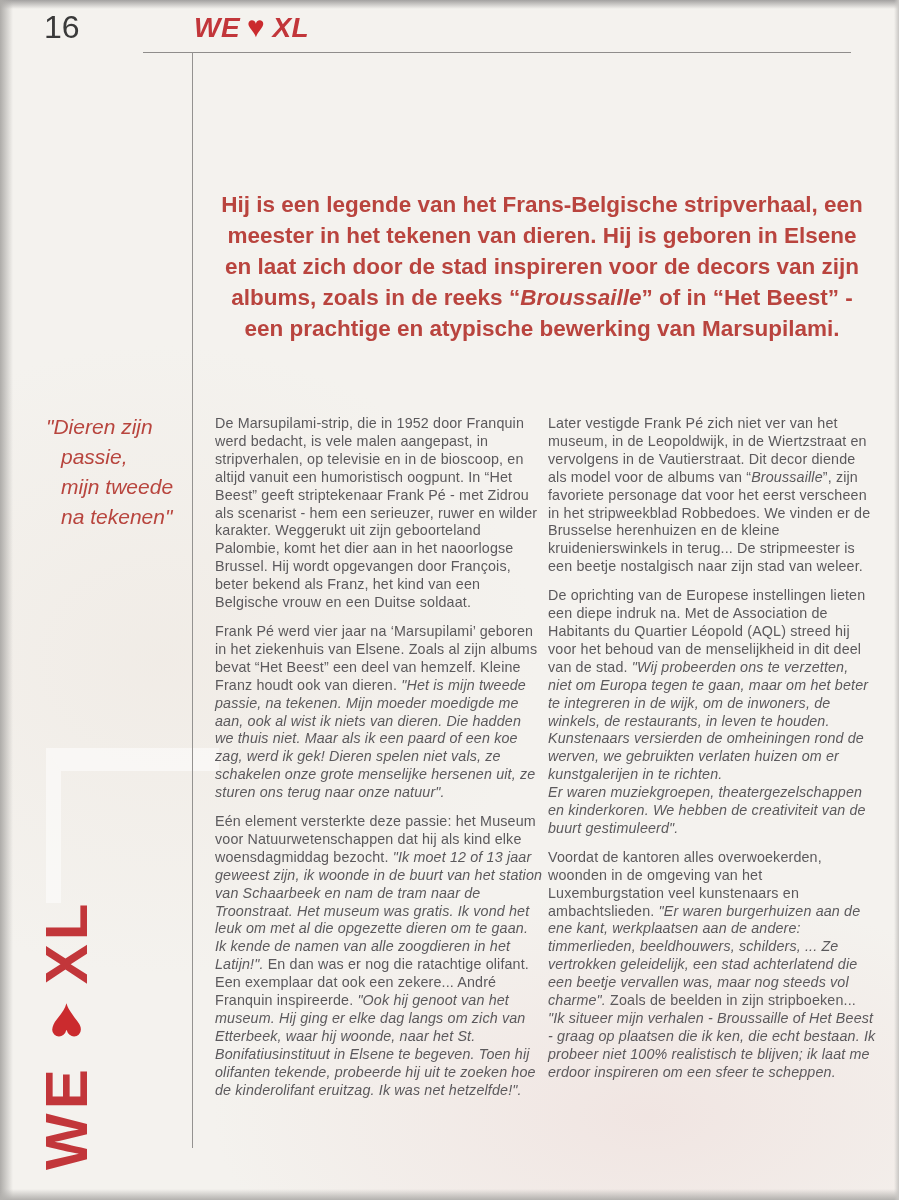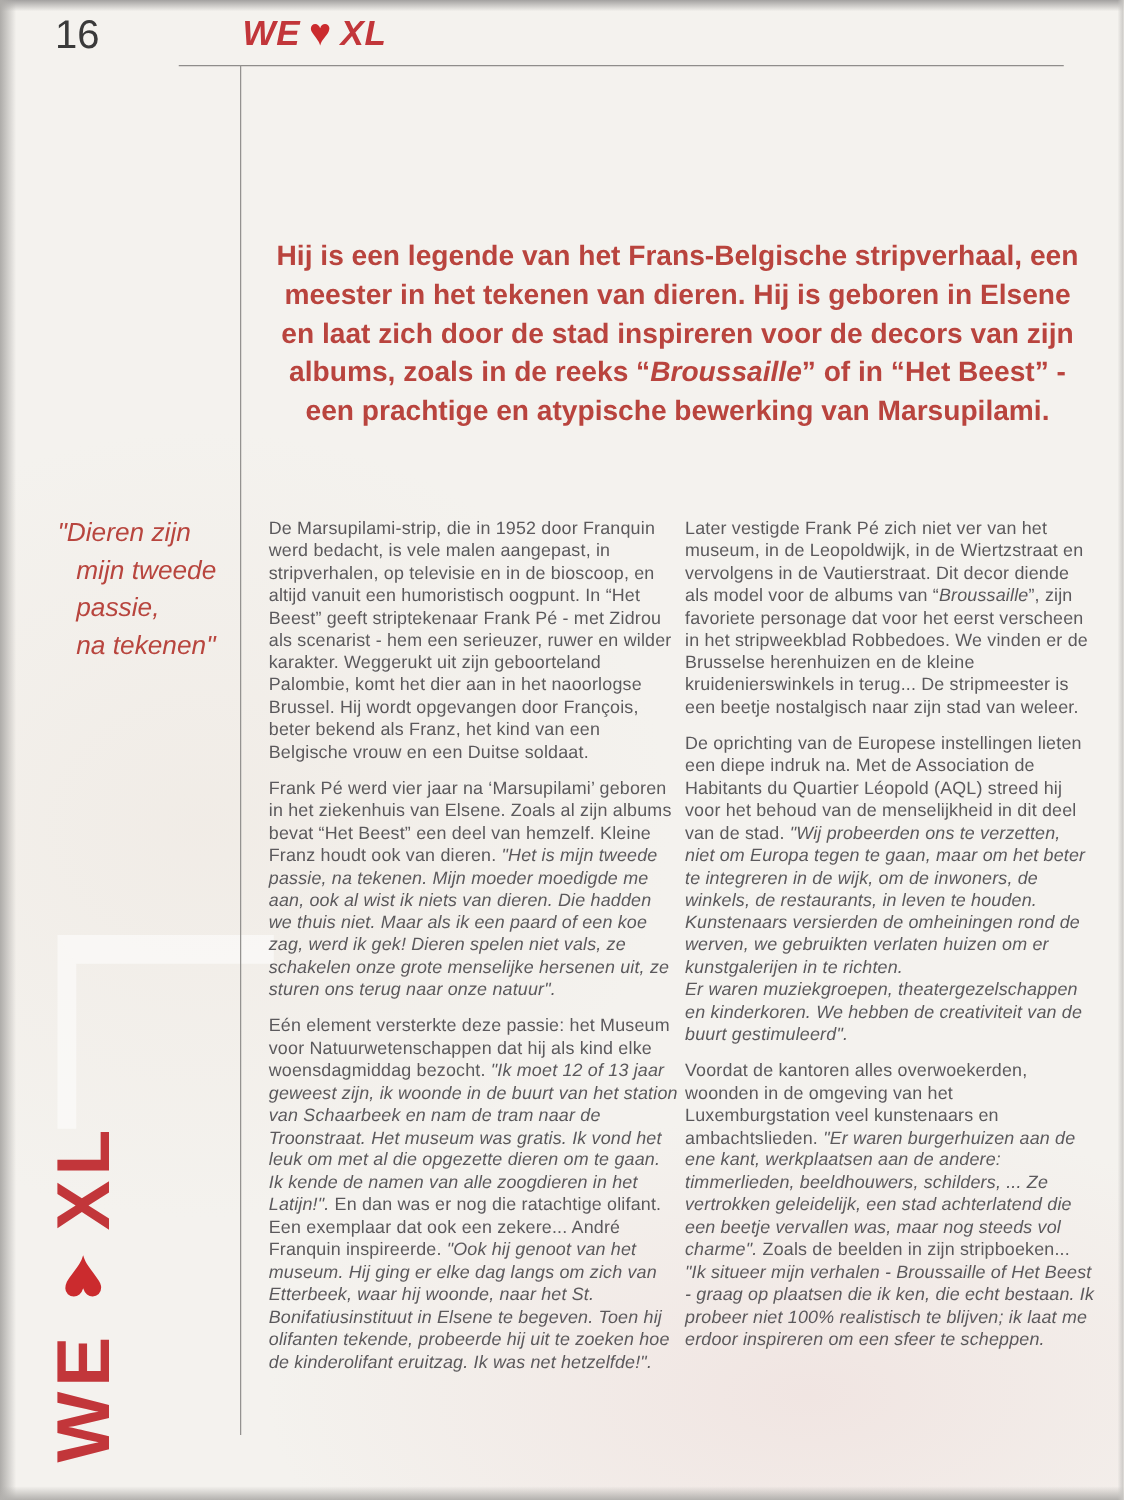--- a/index.html
+++ b/index.html
@@ -77,22 +77,22 @@
   </div>
 
   <div class="rule-h"></div>
   <div class="rule-v"></div>
 
 
   <p class="intro"><span>Hij is een legende van het Frans-Belgische stripverhaal, een meester in het tekenen van dieren. Hij is geboren in Elsene en laat zich door de stad inspireren voor de decors van zijn albums, zoals in de reeks “</span><span class="it">Broussaille</span><span>” of in “Het Beest” - een prachtige en atypische bewerking van Marsupilami.</span></p>
 
   <aside class="pull-quote">
       <div class="pq-line">"Dieren zijn</div>
+      <div class="pq-line indent">passie,</div>
       <div class="pq-line indent">mijn tweede</div>
-      <div class="pq-line indent">passie,</div>
       <div class="pq-line indent">na tekenen"</div>
     </aside>
 
   <div class="col col-left">
       <p class="para"><span>De Marsupilami-strip, die in 1952 door Franquin werd bedacht, is vele malen aangepast, in stripverhalen, op televisie en in de bioscoop, en altijd vanuit een humoristisch oogpunt. In “Het Beest” geeft striptekenaar Frank Pé - met Zidrou als scenarist - hem een serieuzer, ruwer en wilder karakter. Weggerukt uit zijn geboorteland Palombie, komt het dier aan in het naoorlogse Brussel. Hij wordt opgevangen door François, beter bekend als Franz, het kind van een Belgische vrouw en een Duitse soldaat.</span></p>
       <p class="para"><span>Frank Pé werd vier jaar na ‘Marsupilami’ geboren in het ziekenhuis van Elsene. Zoals al zijn albums bevat “Het Beest” een deel van hemzelf. Kleine Franz houdt ook van dieren. </span><span class="it">"Het is mijn tweede passie, na tekenen. Mijn moeder moedigde me aan, ook al wist ik niets van dieren. Die hadden we thuis niet. Maar als ik een paard of een koe zag, werd ik gek! Dieren spelen niet vals, ze schakelen onze grote menselijke hersenen uit, ze sturen ons terug naar onze natuur".</span></p>
       <p class="para"><span>Eén element versterkte deze passie: het Museum voor Natuurwetenschappen dat hij als kind elke woensdagmiddag bezocht. </span><span class="it">"Ik moet 12 of 13 jaar geweest zijn, ik woonde in de buurt van het station van Schaarbeek en nam de tram naar de Troonstraat. Het museum was gratis. Ik vond het leuk om met al die opgezette dieren om te gaan. Ik kende de namen van alle zoogdieren in het Latijn!".</span><span> En dan was er nog die ratachtige olifant. Een exemplaar dat ook een zekere... André Franquin inspireerde. </span><span class="it">"Ook hij genoot van het museum. Hij ging er elke dag langs om zich van Etterbeek, waar hij woonde, naar het St. Bonifatiusinstituut in Elsene te begeven. Toen hij olifanten tekende, probeerde hij uit te zoeken hoe de kinderolifant eruitzag. Ik was net hetzelfde!".</span></p>
     </div>
 
   <div class="col col-right">

